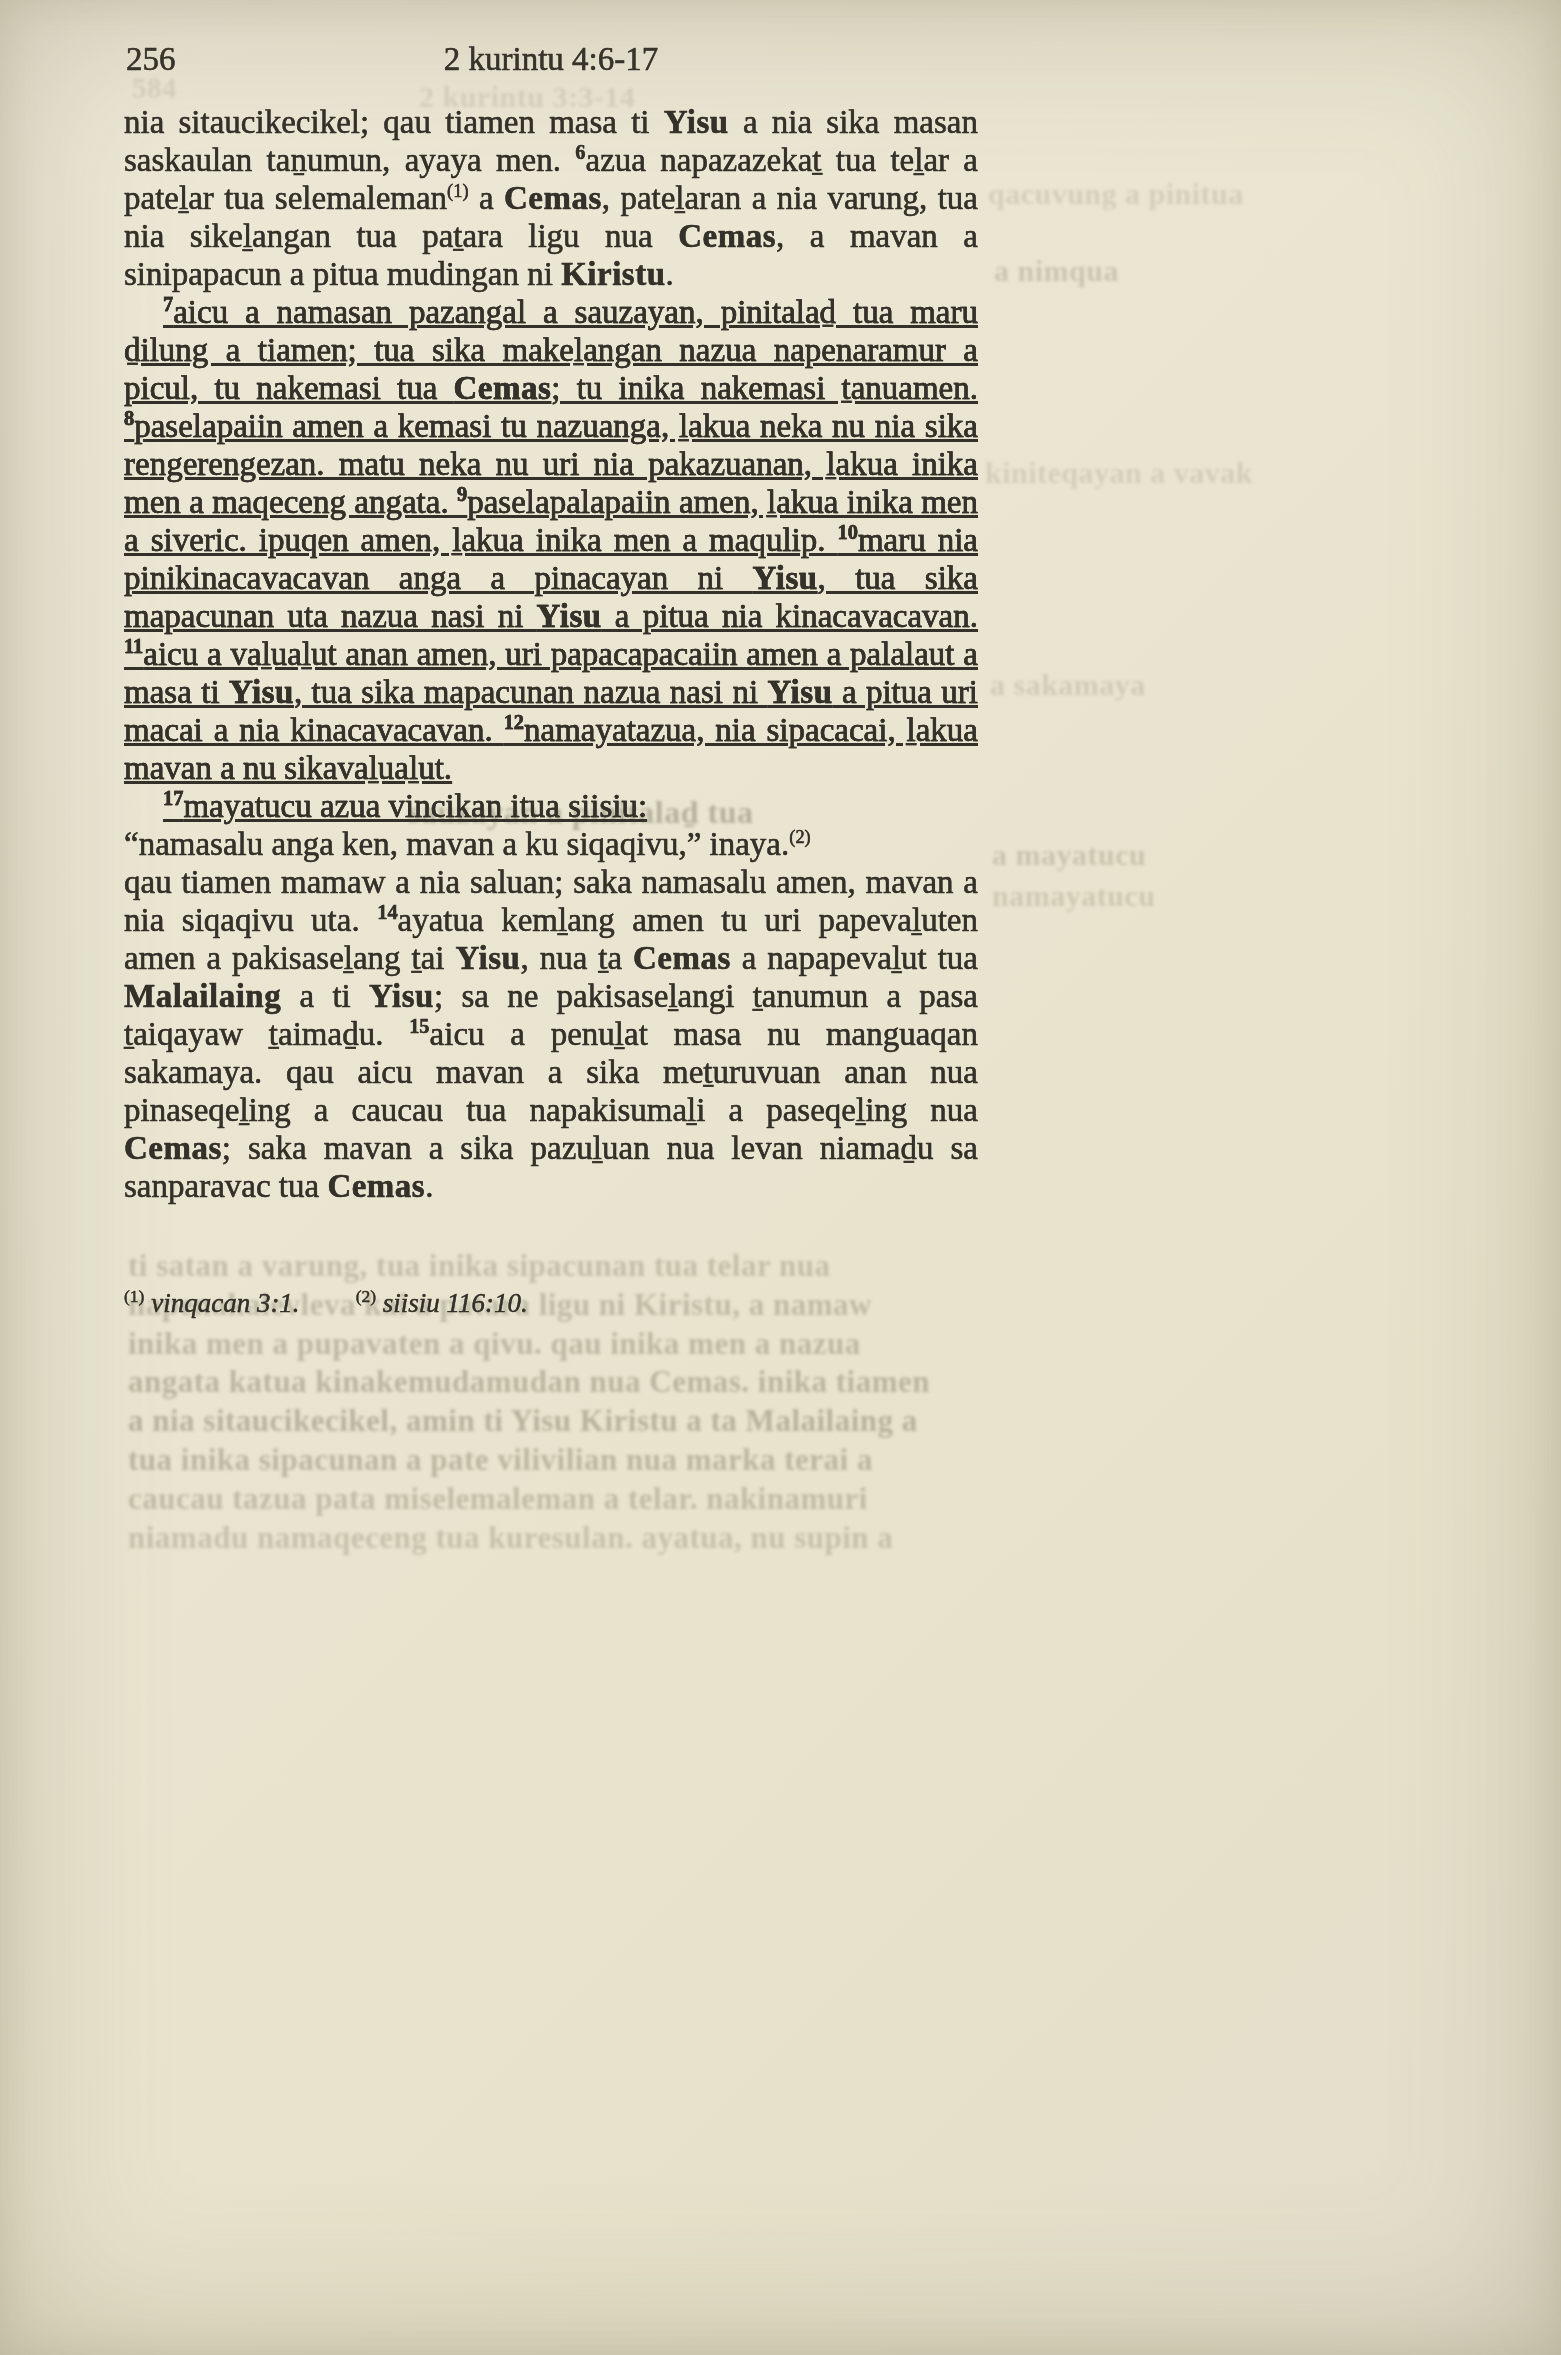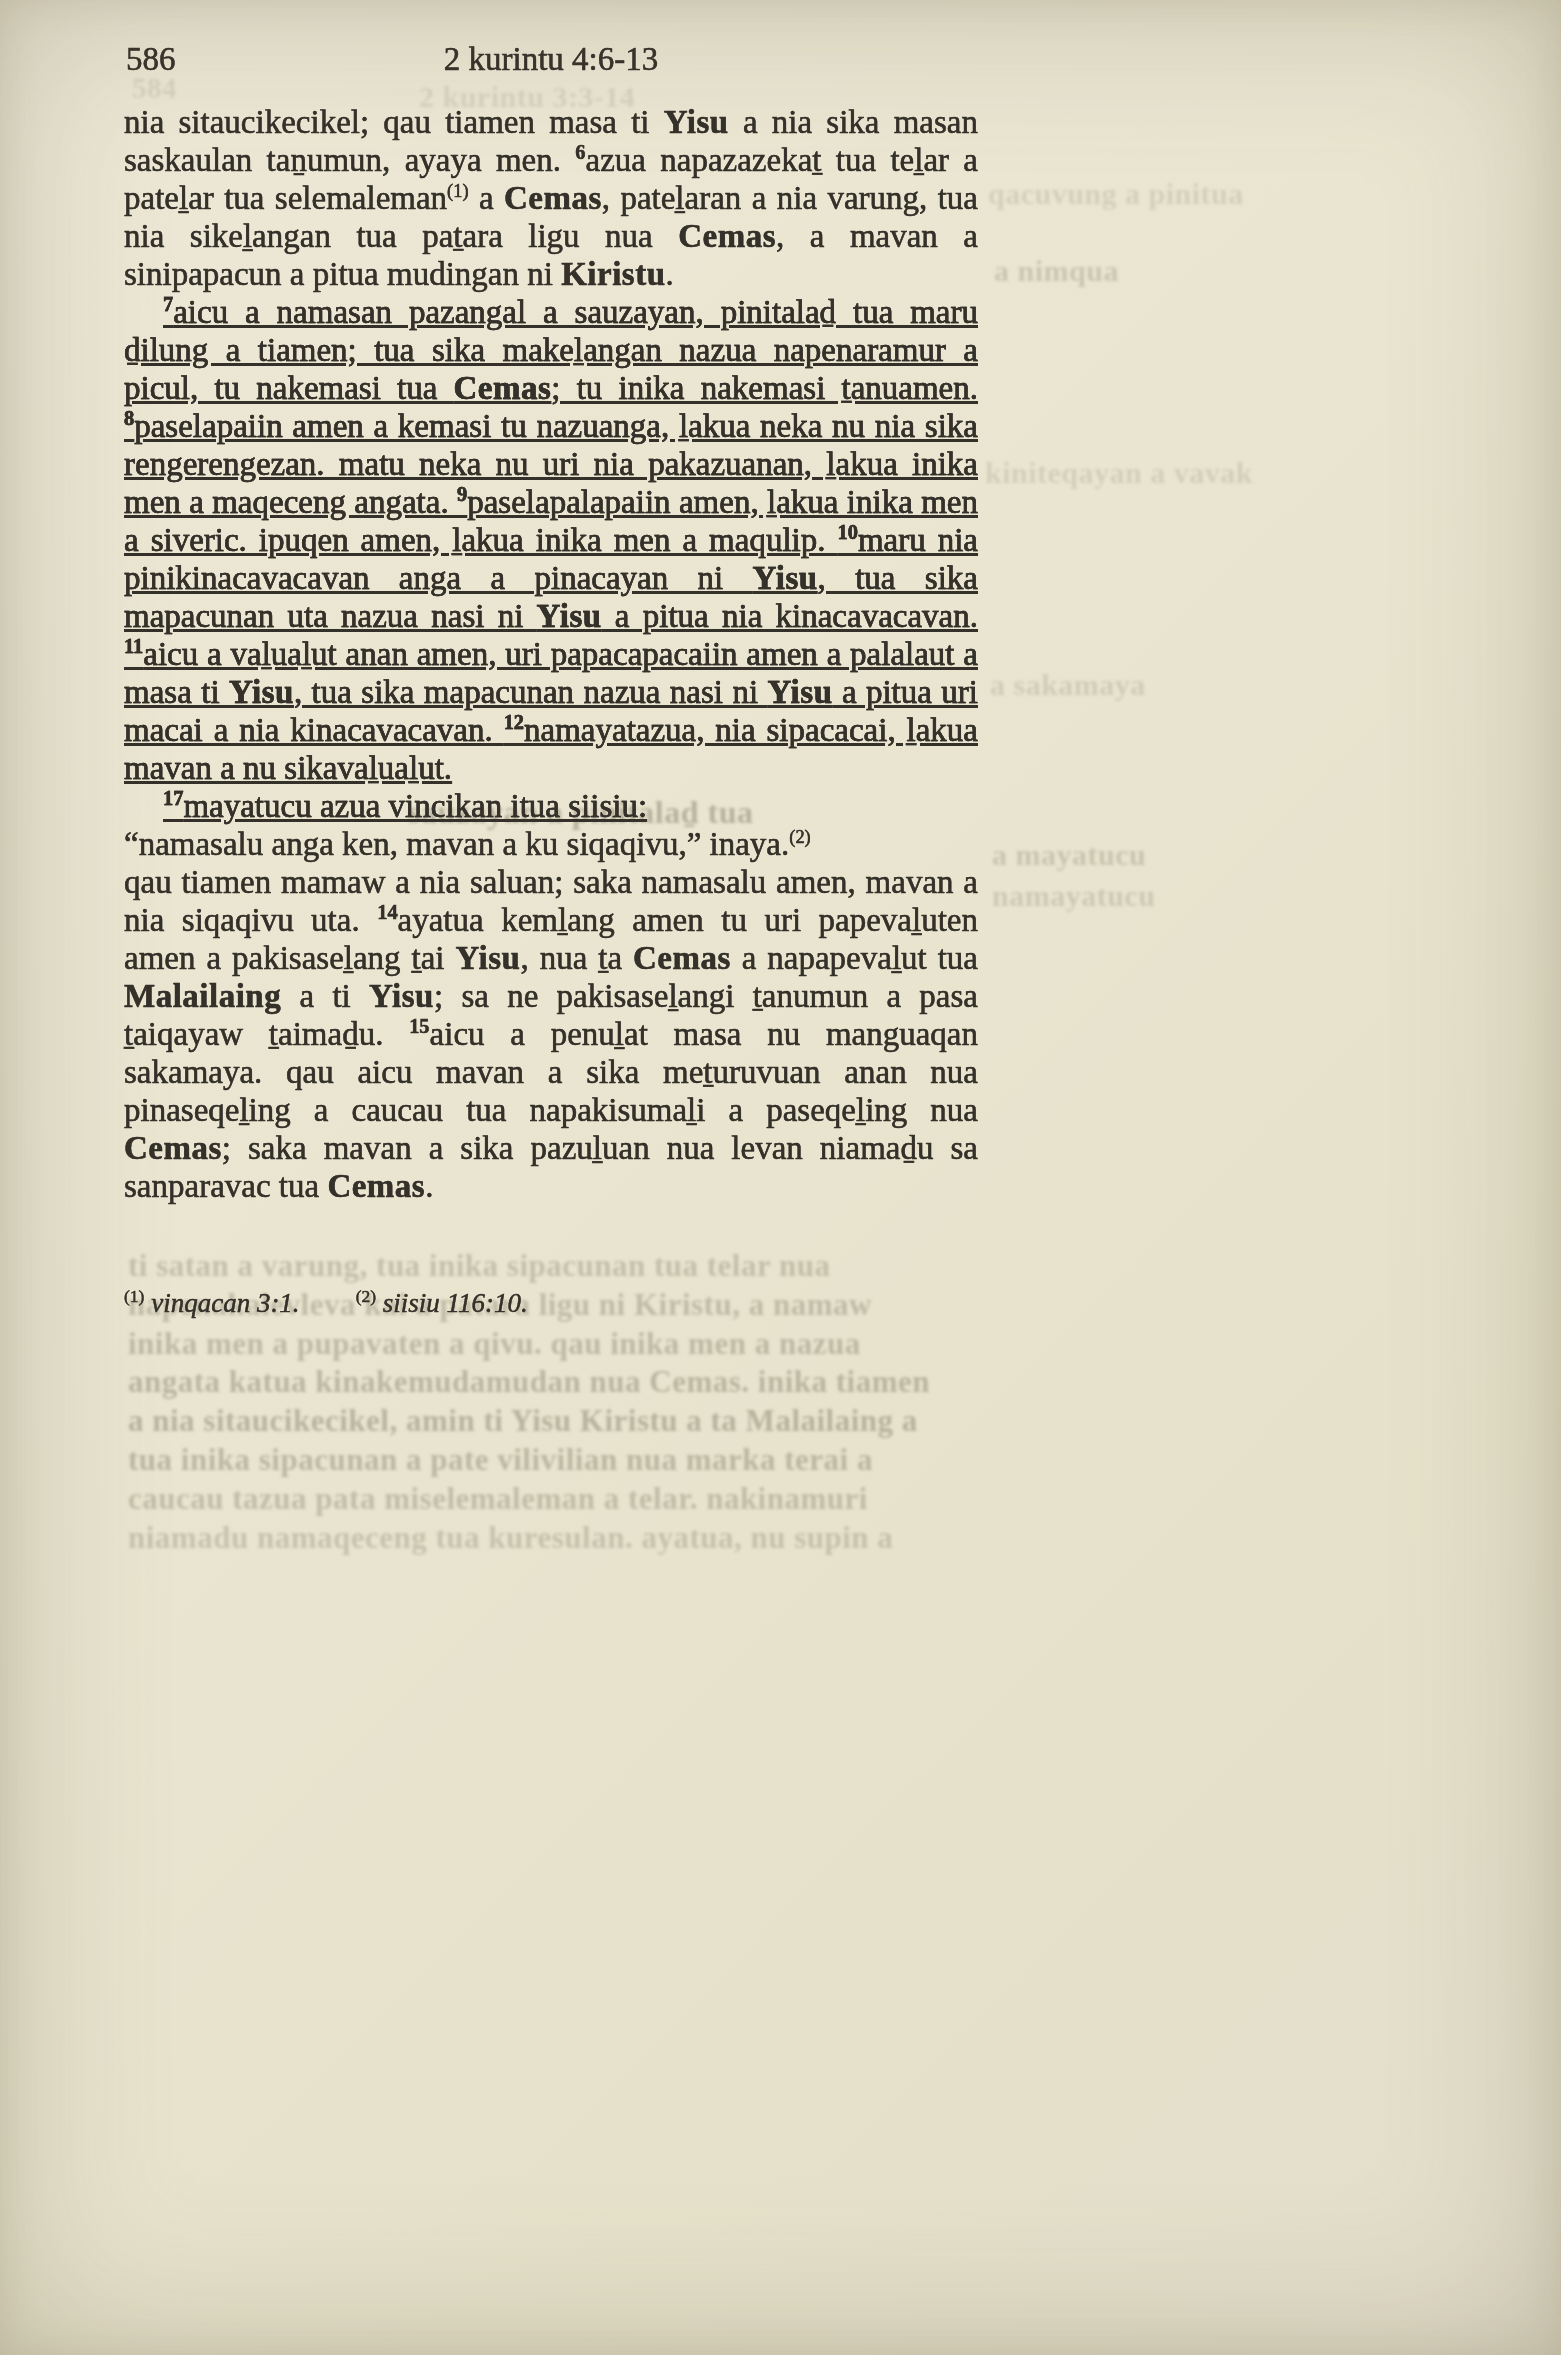--- a/index.html
+++ b/index.html
@@ -86,22 +86,22 @@
       <div class="ghost" style="left: 128px; top: 1364px; font-size: 31px; opacity: 0.38;">angata katua kinakemudamudan nua Cemas. inika tiamen</div>
       <div class="ghost" style="left: 128px; top: 1403px; font-size: 31px; opacity: 0.4;">a nia sitaucikecikel, amin ti Yisu Kiristu a ta Malailaing a</div>
       <div class="ghost" style="left: 128px; top: 1442px; font-size: 31px; opacity: 0.37;">tua inika sipacunan a pate vilivilian nua marka terai a</div>
       <div class="ghost" style="left: 128px; top: 1481px; font-size: 31px; opacity: 0.32;">caucau tazua pata miselemaleman a telar. nakinamuri</div>
       <div class="ghost" style="left: 128px; top: 1520px; font-size: 31px; opacity: 0.28;">niamadu namaqeceng tua kuresulan. ayatua, nu supin a</div>
     </div>
 
   <div class="content">
 
     <div class="page-header">
-      <span class="page-number">586</span>
-      <div class="running-head">2 kurintu 4:6-13</div>
+      <span class="page-number">256</span>
+      <div class="running-head">2 kurintu 4:6-17</div>
     </div>
 
     <div class="body-text">
         <p class="para">nia sitaucikecikel; qau tiamen masa ti <b class="name">Yisu</b> a nia sika masan saskaulan taṉumun, ayaya men.  <sup class="verse">6</sup>azua napazazekaṯ tua teḻar a pateḻar tua selemaleman<sup class="fnref">(1)</sup> a <b class="name">Cemas</b>, pateḻaran a nia varung, tua nia sikeḻangan tua paṯara ligu nua <b class="name">Cemas</b>, a mavan a sinipapacun a pitua mudingan ni <b class="name">Kiristu</b>.</p>
         <p class="para indent"><sup class="verse">7</sup>aicu a namasan pazangal a sauzayan, pinitalaḏ tua maru ḏilung a tiamen; tua sika makeḻangan nazua napenaramur a picul, tu nakemasi tua <b class="name">Cemas</b>; tu inika nakemasi ṯanuamen.  <sup class="verse">8</sup>paselapaiin amen a kemasi tu nazuanga, ḻakua neka nu nia sika rengerengezan.  matu neka nu uri nia pakazuanan, ḻakua inika men a maqeceng angata.  <sup class="verse">9</sup>paselapalapaiin amen, ḻakua inika men a siveric.  ipuqen amen, ḻakua inika men a maqulip.  <sup class="verse">10</sup>maru nia pinikinacavacavan anga a pinacayan ni <b class="name">Yisu</b>, tua sika mapacunan uta nazua nasi ni <b class="name">Yisu</b> a pitua nia kinacavacavan.  <sup class="verse">11</sup>aicu a vaḻuaḻut anan amen, uri papacapacaiin amen a palalaut a masa ti <b class="name">Yisu</b>, tua sika mapacunan nazua nasi ni <b class="name">Yisu</b> a pitua uri macai a nia kinacavacavan.  <sup class="verse">12</sup>namayatazua, nia sipacacai, ḻakua mavan a nu sikavaḻuaḻut.</p>
         <p class="para indent"><sup class="verse">17</sup>mayatucu azua vincikan itua siisiu:</p>
         <p class="para">“namasalu anga ken, mavan a ku siqaqivu,” inaya.<sup class="fnref">(2)</sup></p>
         <p class="para">qau tiamen mamaw a nia saluan; saka namasalu amen, mavan a nia siqaqivu uta.  <sup class="verse">14</sup>ayatua kemḻang amen tu uri papevaḻuten amen a pakisaseḻang ṯai <b class="name">Yisu</b>, nua ṯa <b class="name">Cemas</b> a napapevaḻut tua <b class="name">Malailaing</b> a ti <b class="name">Yisu</b>; sa ne pakisaseḻangi ṯanumun a pasa ṯaiqayaw ṯaimaḏu.  <sup class="verse">15</sup>aicu a penuḻat masa nu manguaqan sakamaya.  qau aicu mavan a sika meṯuruvuan anan nua pinaseqeḻing a caucau tua napakisumaḻi a paseqeḻing nua <b class="name">Cemas</b>; saka mavan a sika pazuḻuan nua levan niamaḏu sa sanparavac tua <b class="name">Cemas</b>.</p>
       </div>
 

